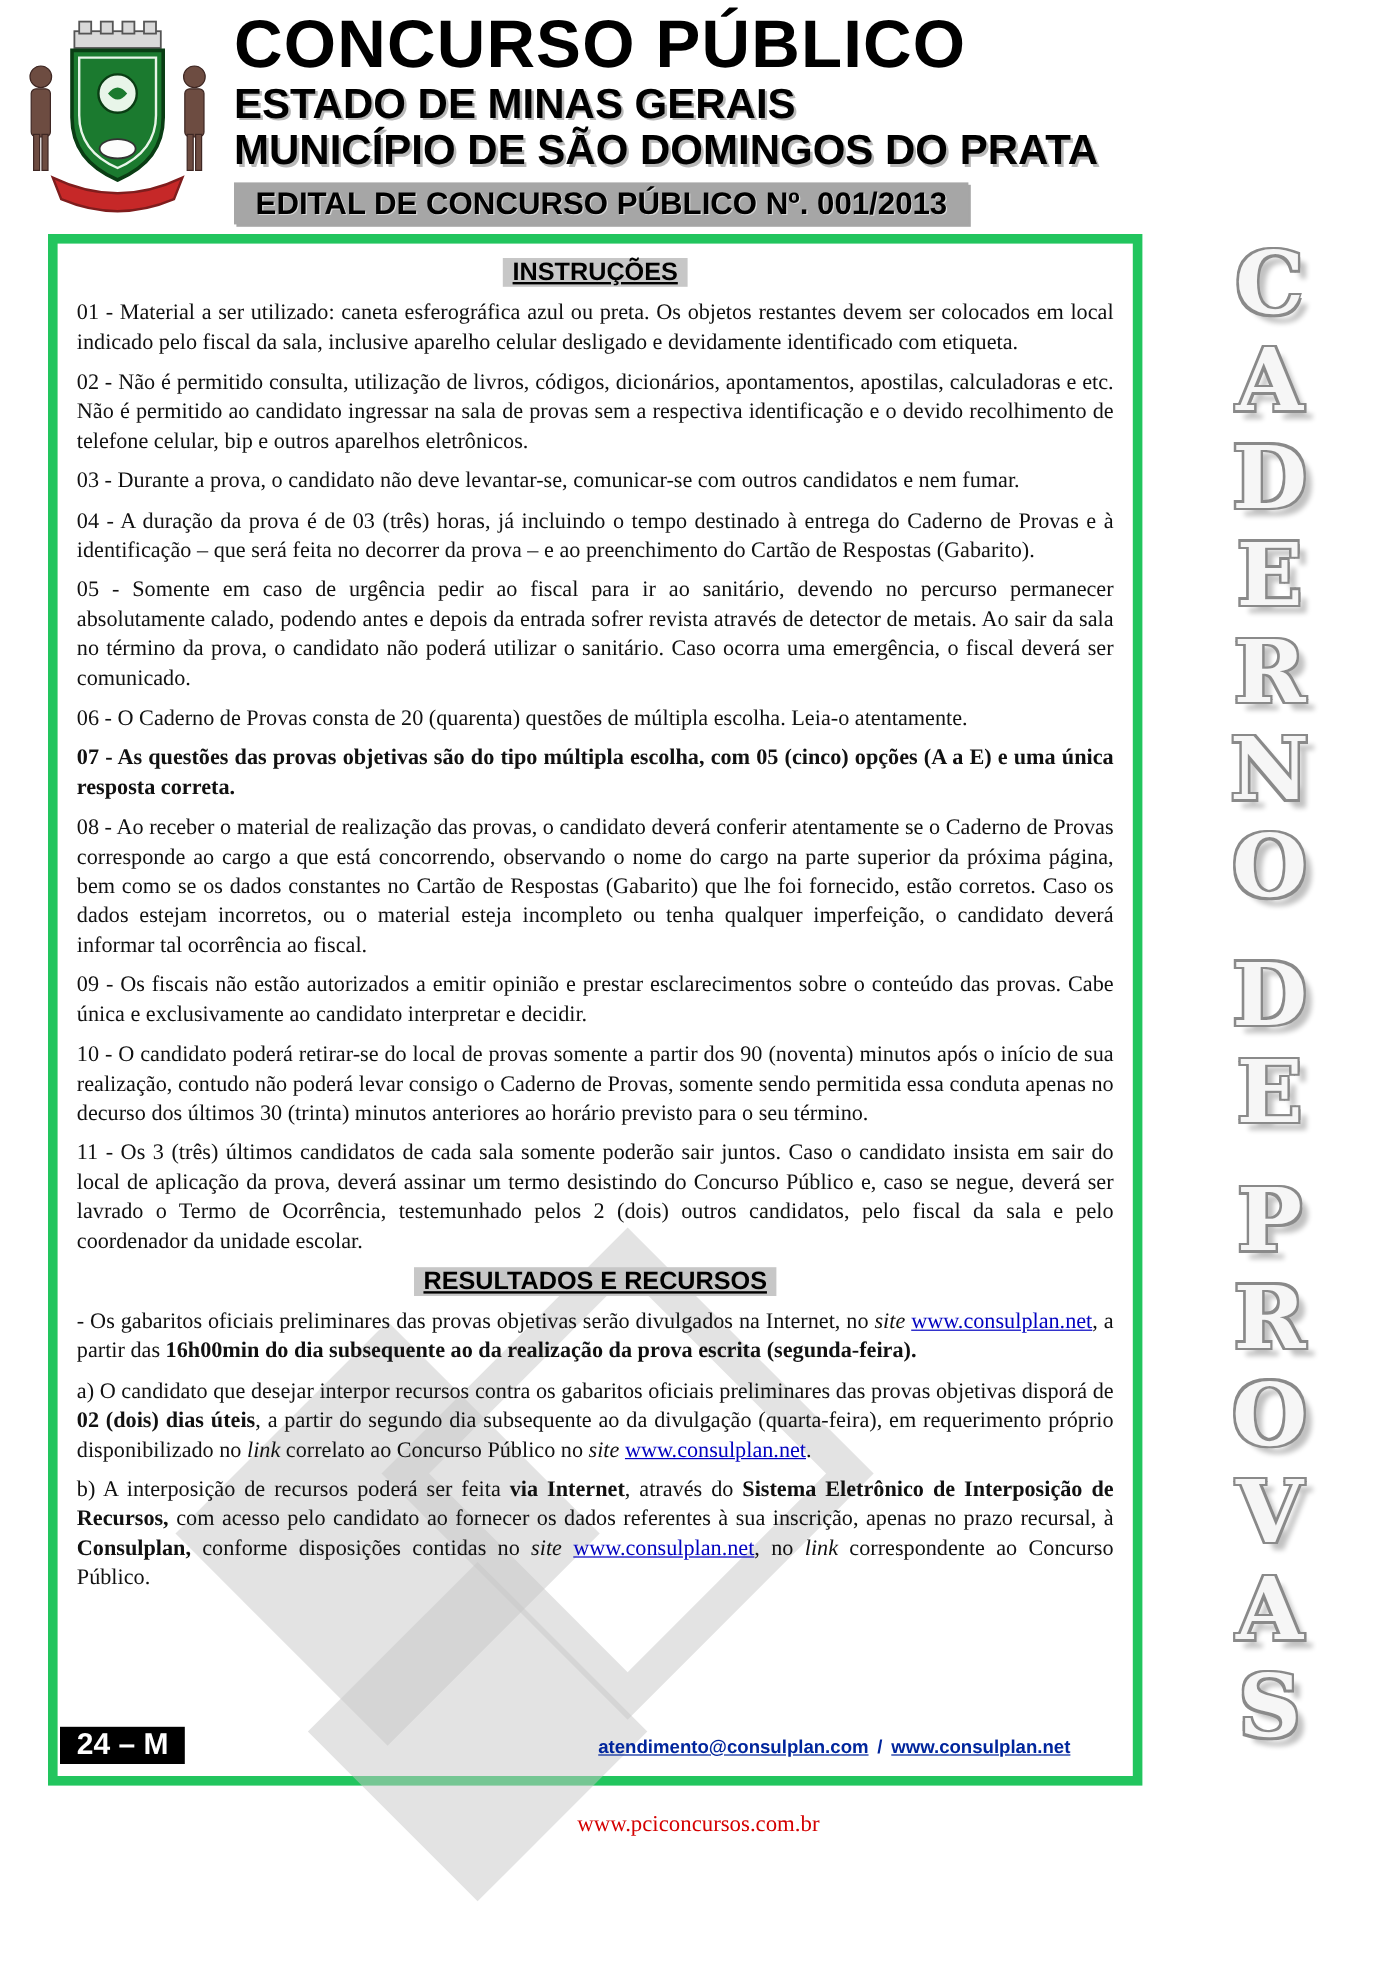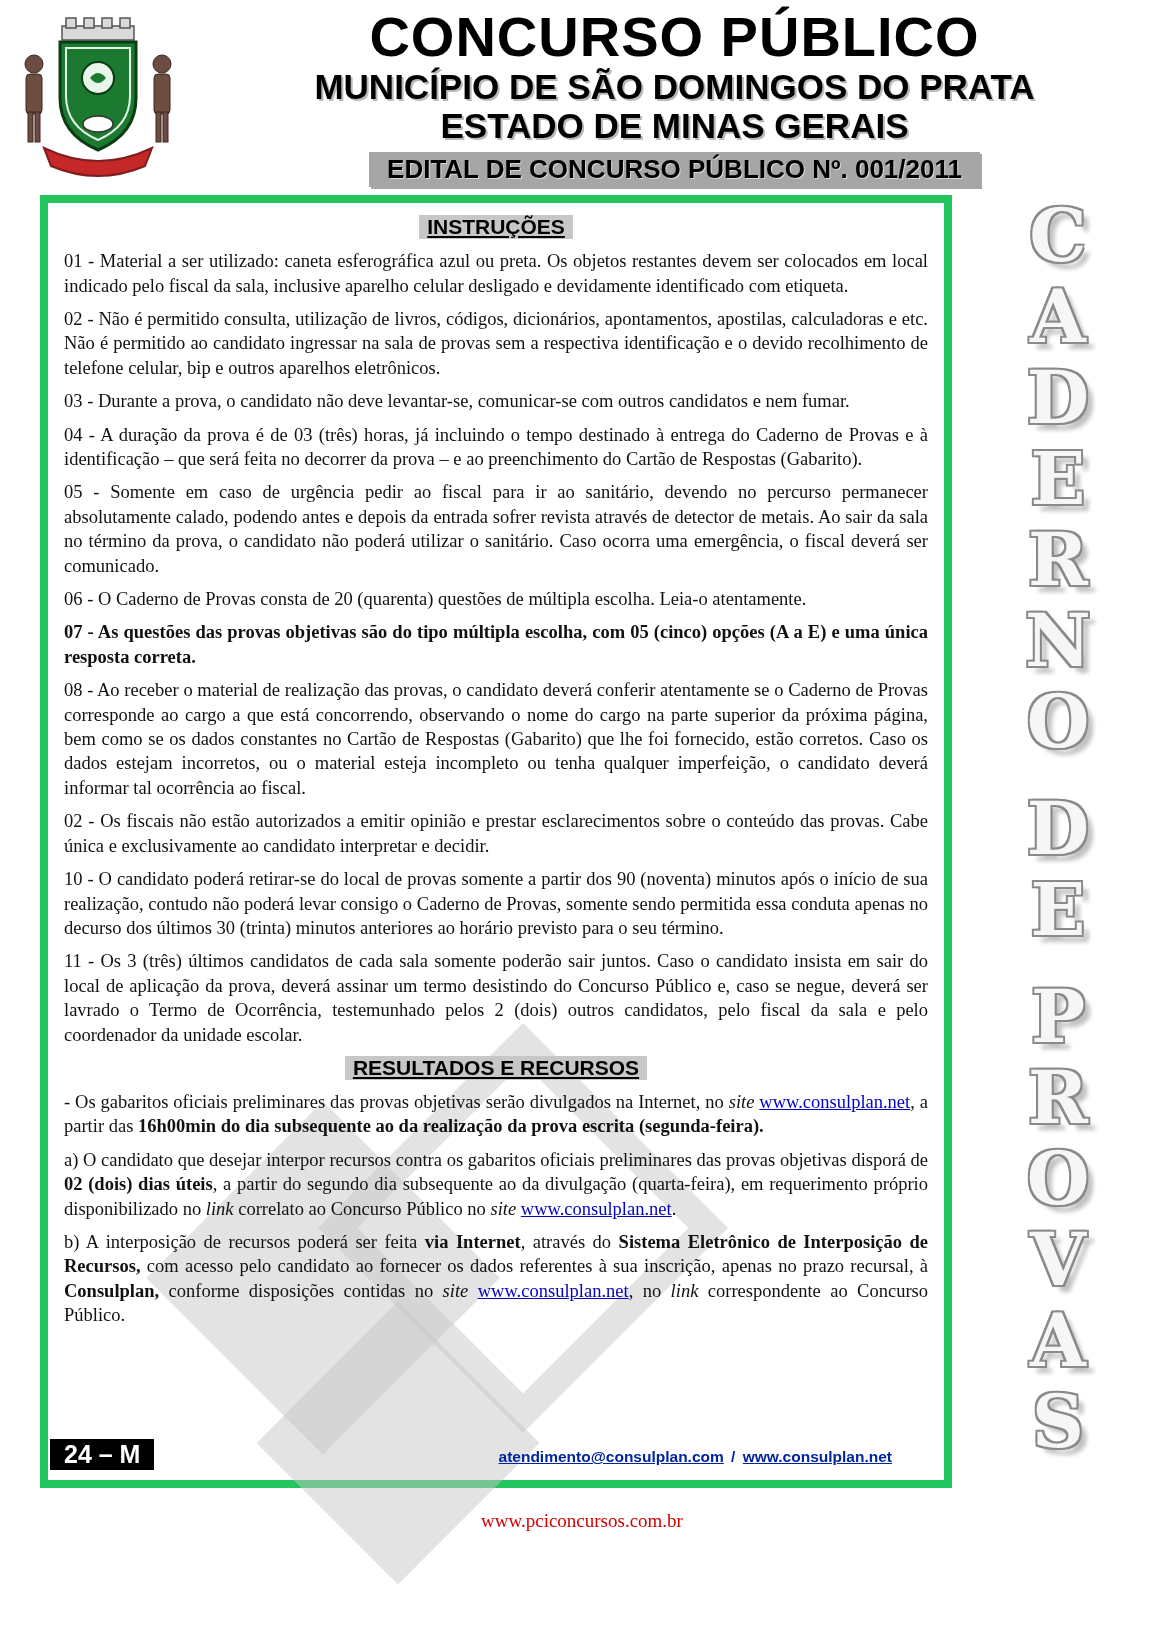--- a/index.html
+++ b/index.html
@@ -4,21 +4,21 @@
 <style>
   * { box-sizing: border-box; }
   body { margin:0; background:#fff; }
   .page {
     width:1164px; height:1646px; position:relative; background:#fff;
     font-family:"Liberation Serif", serif; color:#111; overflow:hidden; margin:0 auto;
   }
   
   .header { display:flex; align-items:flex-start; padding:8px 0 2px; }
   .logo-wrap { width:195px; display:flex; justify-content:center; padding-top:4px; }
-  .titles { flex:1; text-align:center; font-family:"Liberation Sans", sans-serif; padding-right:10px; }
+  .titles { flex:1; text-align:left; font-family:"Liberation Sans", sans-serif; padding-right:10px; }
   .title { font-size:56px; font-weight:900; letter-spacing:1px; line-height:1.05; color:#000; }
   .subtitle { font-size:35px; font-weight:900; line-height:1.12; color:#000; text-shadow:2px 2px 0 #b9b9b9; }
   .edital-row { margin-top:7px; }
   .edital {
     display:inline-block; background:#a6a6a6; color:#000; font-size:26px; font-weight:900;
     padding:2px 18px; text-shadow:1px 1px 0 #d7d7d7; box-shadow:2px 2px 0 rgba(0,0,0,.35);
   }
   
   .content-row { display:flex; padding-left:40px; margin-top:6px; }
   .main-box {
@@ -98,24 +98,24 @@
         <circle cx="84" cy="66" r="16" fill="#e8f5e9" stroke="#0a3d14" stroke-width="2"></circle>
         <path d="M76,66 q8,-10 16,0 q-8,10 -16,0 Z" fill="#1b7a2f"></path>
 
         <ellipse cx="84" cy="112" rx="15" ry="8" fill="#fdfdfd" stroke="#333" stroke-width="1.5"></ellipse>
 
         <path d="M30,136 q54,26 108,0 l-7,18 q-47,20 -94,0 Z" fill="#c62828" stroke="#7f1d1d" stroke-width="2"></path>
       </svg>
     </div>
     <div class="titles">
       <div class="title">CONCURSO PÚBLICO</div>
+      <div class="subtitle">ESTADO DE MINAS GERAIS</div>
       <div class="subtitle">MUNICÍPIO DE SÃO DOMINGOS DO PRATA</div>
-      <div class="subtitle">ESTADO DE MINAS GERAIS</div>
       <div class="edital-row">
-        <span class="edital">EDITAL DE CONCURSO PÚBLICO Nº. 001/2011</span>
+        <span class="edital">EDITAL DE CONCURSO PÚBLICO Nº. 001/2013</span>
       </div>
     </div>
   </header>
 
   <div class="content-row">
     <section class="main-box">
       <div class="wm wm1"></div>
       <div class="wm wm2"></div>
       <div class="wm wm3"></div>
 
@@ -124,21 +124,21 @@
       </div>
       <div class="list">
           <p class="para"><span class="seg-normal">01 - Material a ser utilizado: caneta esferográfica azul ou preta. Os objetos restantes devem ser colocados em local indicado pelo fiscal da sala, inclusive aparelho celular desligado e devidamente identificado com etiqueta.</span></p>
           <p class="para"><span class="seg-normal">02 - Não é permitido consulta, utilização de livros, códigos, dicionários, apontamentos, apostilas, calculadoras e etc. Não é permitido ao candidato ingressar na sala de provas sem a respectiva identificação e o devido recolhimento de telefone celular, bip e outros aparelhos eletrônicos.</span></p>
           <p class="para"><span class="seg-normal">03 - Durante a prova, o candidato não deve levantar-se, comunicar-se com outros candidatos e nem fumar.</span></p>
           <p class="para"><span class="seg-normal">04 - A duração da prova é de 03 (três) horas, já incluindo o tempo destinado à entrega do Caderno de Provas e à identificação – que será feita no decorrer da prova – e ao preenchimento do Cartão de Respostas (Gabarito).</span></p>
           <p class="para"><span class="seg-normal">05 - Somente em caso de urgência pedir ao fiscal para ir ao sanitário, devendo no percurso permanecer absolutamente calado, podendo antes e depois da entrada sofrer revista através de detector de metais. Ao sair da sala no término da prova, o candidato não poderá utilizar o sanitário. Caso ocorra uma emergência, o fiscal deverá ser comunicado.</span></p>
           <p class="para"><span class="seg-normal">06 - O Caderno de Provas consta de 20 (quarenta) questões de múltipla escolha. Leia-o atentamente.</span></p>
           <p class="para"><span class="seg-bold">07 - As questões das provas objetivas são do tipo múltipla escolha, com 05 (cinco) opções (A a E) e uma única resposta correta.</span></p>
           <p class="para"><span class="seg-normal">08 - Ao receber o material de realização das provas, o candidato deverá conferir atentamente se o Caderno de Provas corresponde ao cargo a que está concorrendo, observando o nome do cargo na parte superior da próxima página, bem como se os dados constantes no Cartão de Respostas (Gabarito) que lhe foi fornecido, estão corretos. Caso os dados estejam incorretos, ou o material esteja incompleto ou tenha qualquer imperfeição, o candidato deverá informar tal ocorrência ao fiscal.</span></p>
-          <p class="para"><span class="seg-normal">02 - Os fiscais não estão autorizados a emitir opinião e prestar esclarecimentos sobre o conteúdo das provas. Cabe única e exclusivamente ao candidato interpretar e decidir.</span></p>
+          <p class="para"><span class="seg-normal">09 - Os fiscais não estão autorizados a emitir opinião e prestar esclarecimentos sobre o conteúdo das provas. Cabe única e exclusivamente ao candidato interpretar e decidir.</span></p>
           <p class="para"><span class="seg-normal">10 - O candidato poderá retirar-se do local de provas somente a partir dos 90 (noventa) minutos após o início de sua realização, contudo não poderá levar consigo o Caderno de Provas, somente sendo permitida essa conduta apenas no decurso dos últimos 30 (trinta) minutos anteriores ao horário previsto para o seu término.</span></p>
           <p class="para"><span class="seg-normal">11 - Os 3 (três) últimos candidatos de cada sala somente poderão sair juntos. Caso o candidato insista em sair do local de aplicação da prova, deverá assinar um termo desistindo do Concurso Público e, caso se negue, deverá ser lavrado o Termo de Ocorrência, testemunhado pelos 2 (dois) outros candidatos, pelo fiscal da sala e pelo coordenador da unidade escolar.</span></p>
         </div>
 
       <div class="heading">
         <span>RESULTADOS E RECURSOS</span>
       </div>
       <div class="list">
           <p class="para"><span class="seg-normal">- Os gabaritos oficiais preliminares das provas objetivas serão divulgados na Internet, no </span><span class="seg-italic">site</span><span class="seg-normal"> </span><span class="seg-link">www.consulplan.net</span><span class="seg-normal">, a partir das </span><span class="seg-bold">16h00min do dia subsequente ao da realização da prova escrita (segunda-feira).</span></p>
           <p class="para"><span class="seg-normal">a) O candidato que desejar interpor recursos contra os gabaritos oficiais preliminares das provas objetivas disporá de </span><span class="seg-bold">02 (dois) dias úteis</span><span class="seg-normal">, a partir do segundo dia subsequente ao da divulgação (quarta-feira), em requerimento próprio disponibilizado no </span><span class="seg-italic">link</span><span class="seg-normal"> correlato ao Concurso Público no </span><span class="seg-italic">site</span><span class="seg-normal"> </span><span class="seg-link">www.consulplan.net</span><span class="seg-normal">.</span></p>

